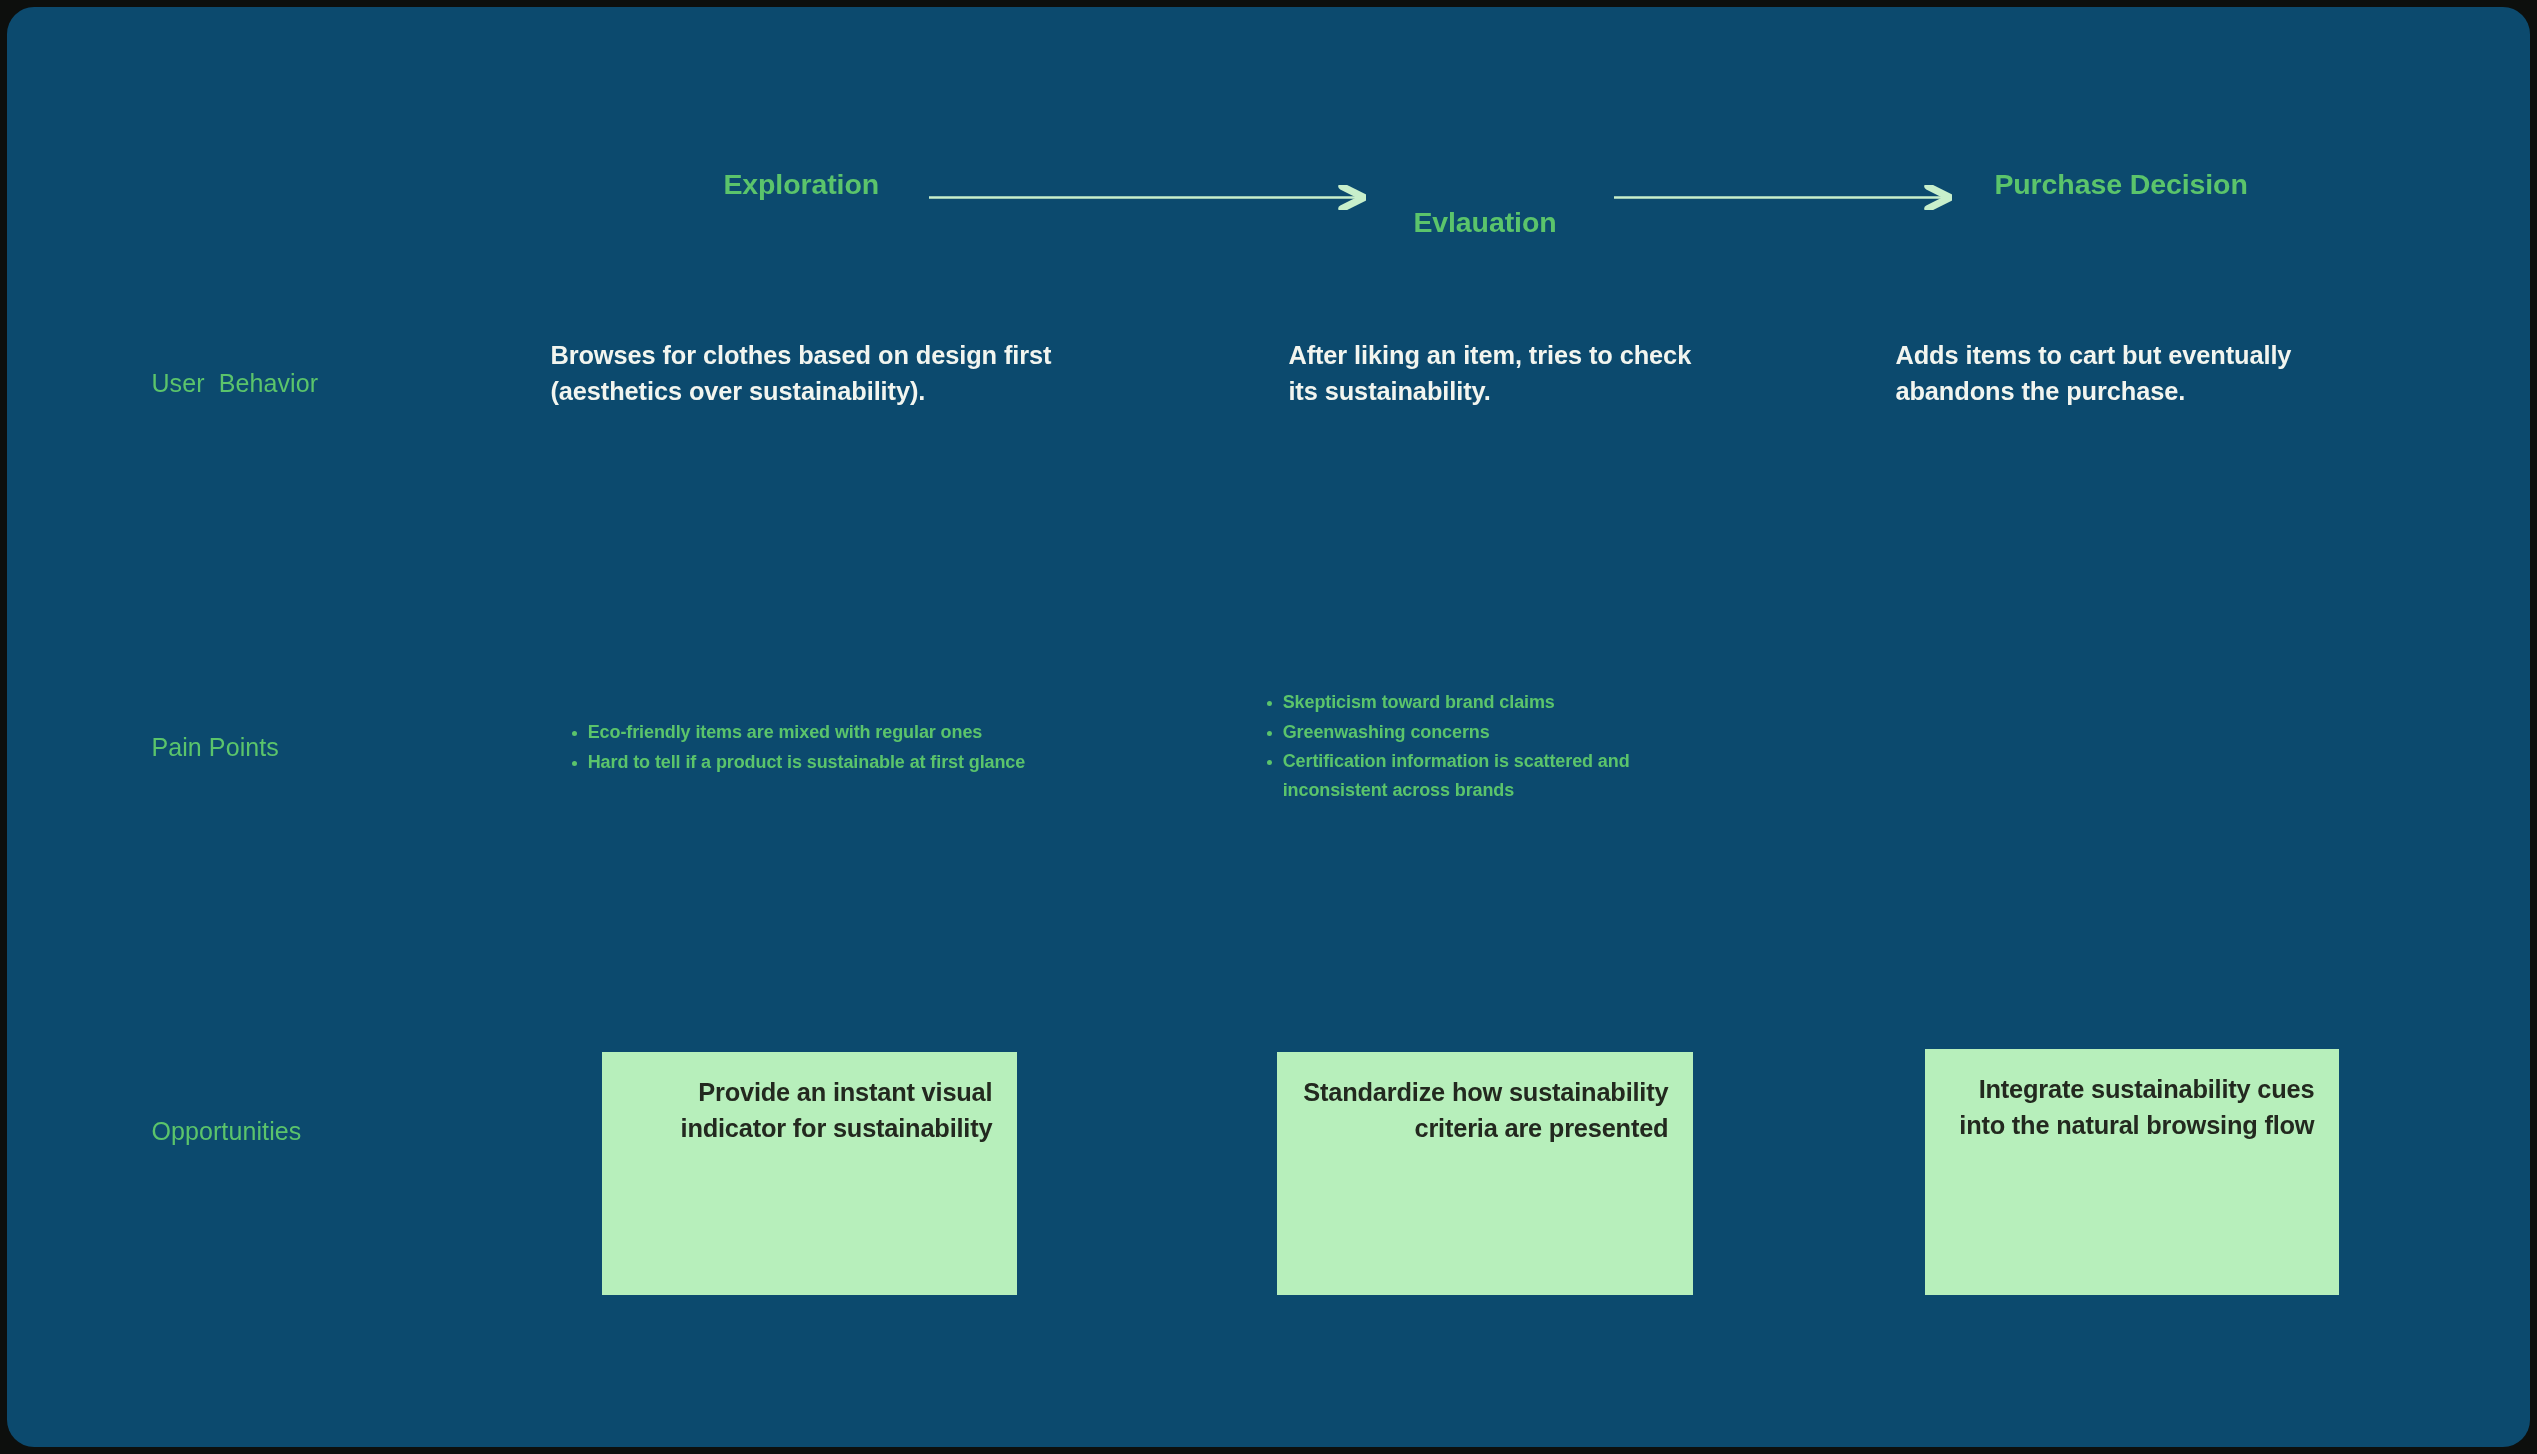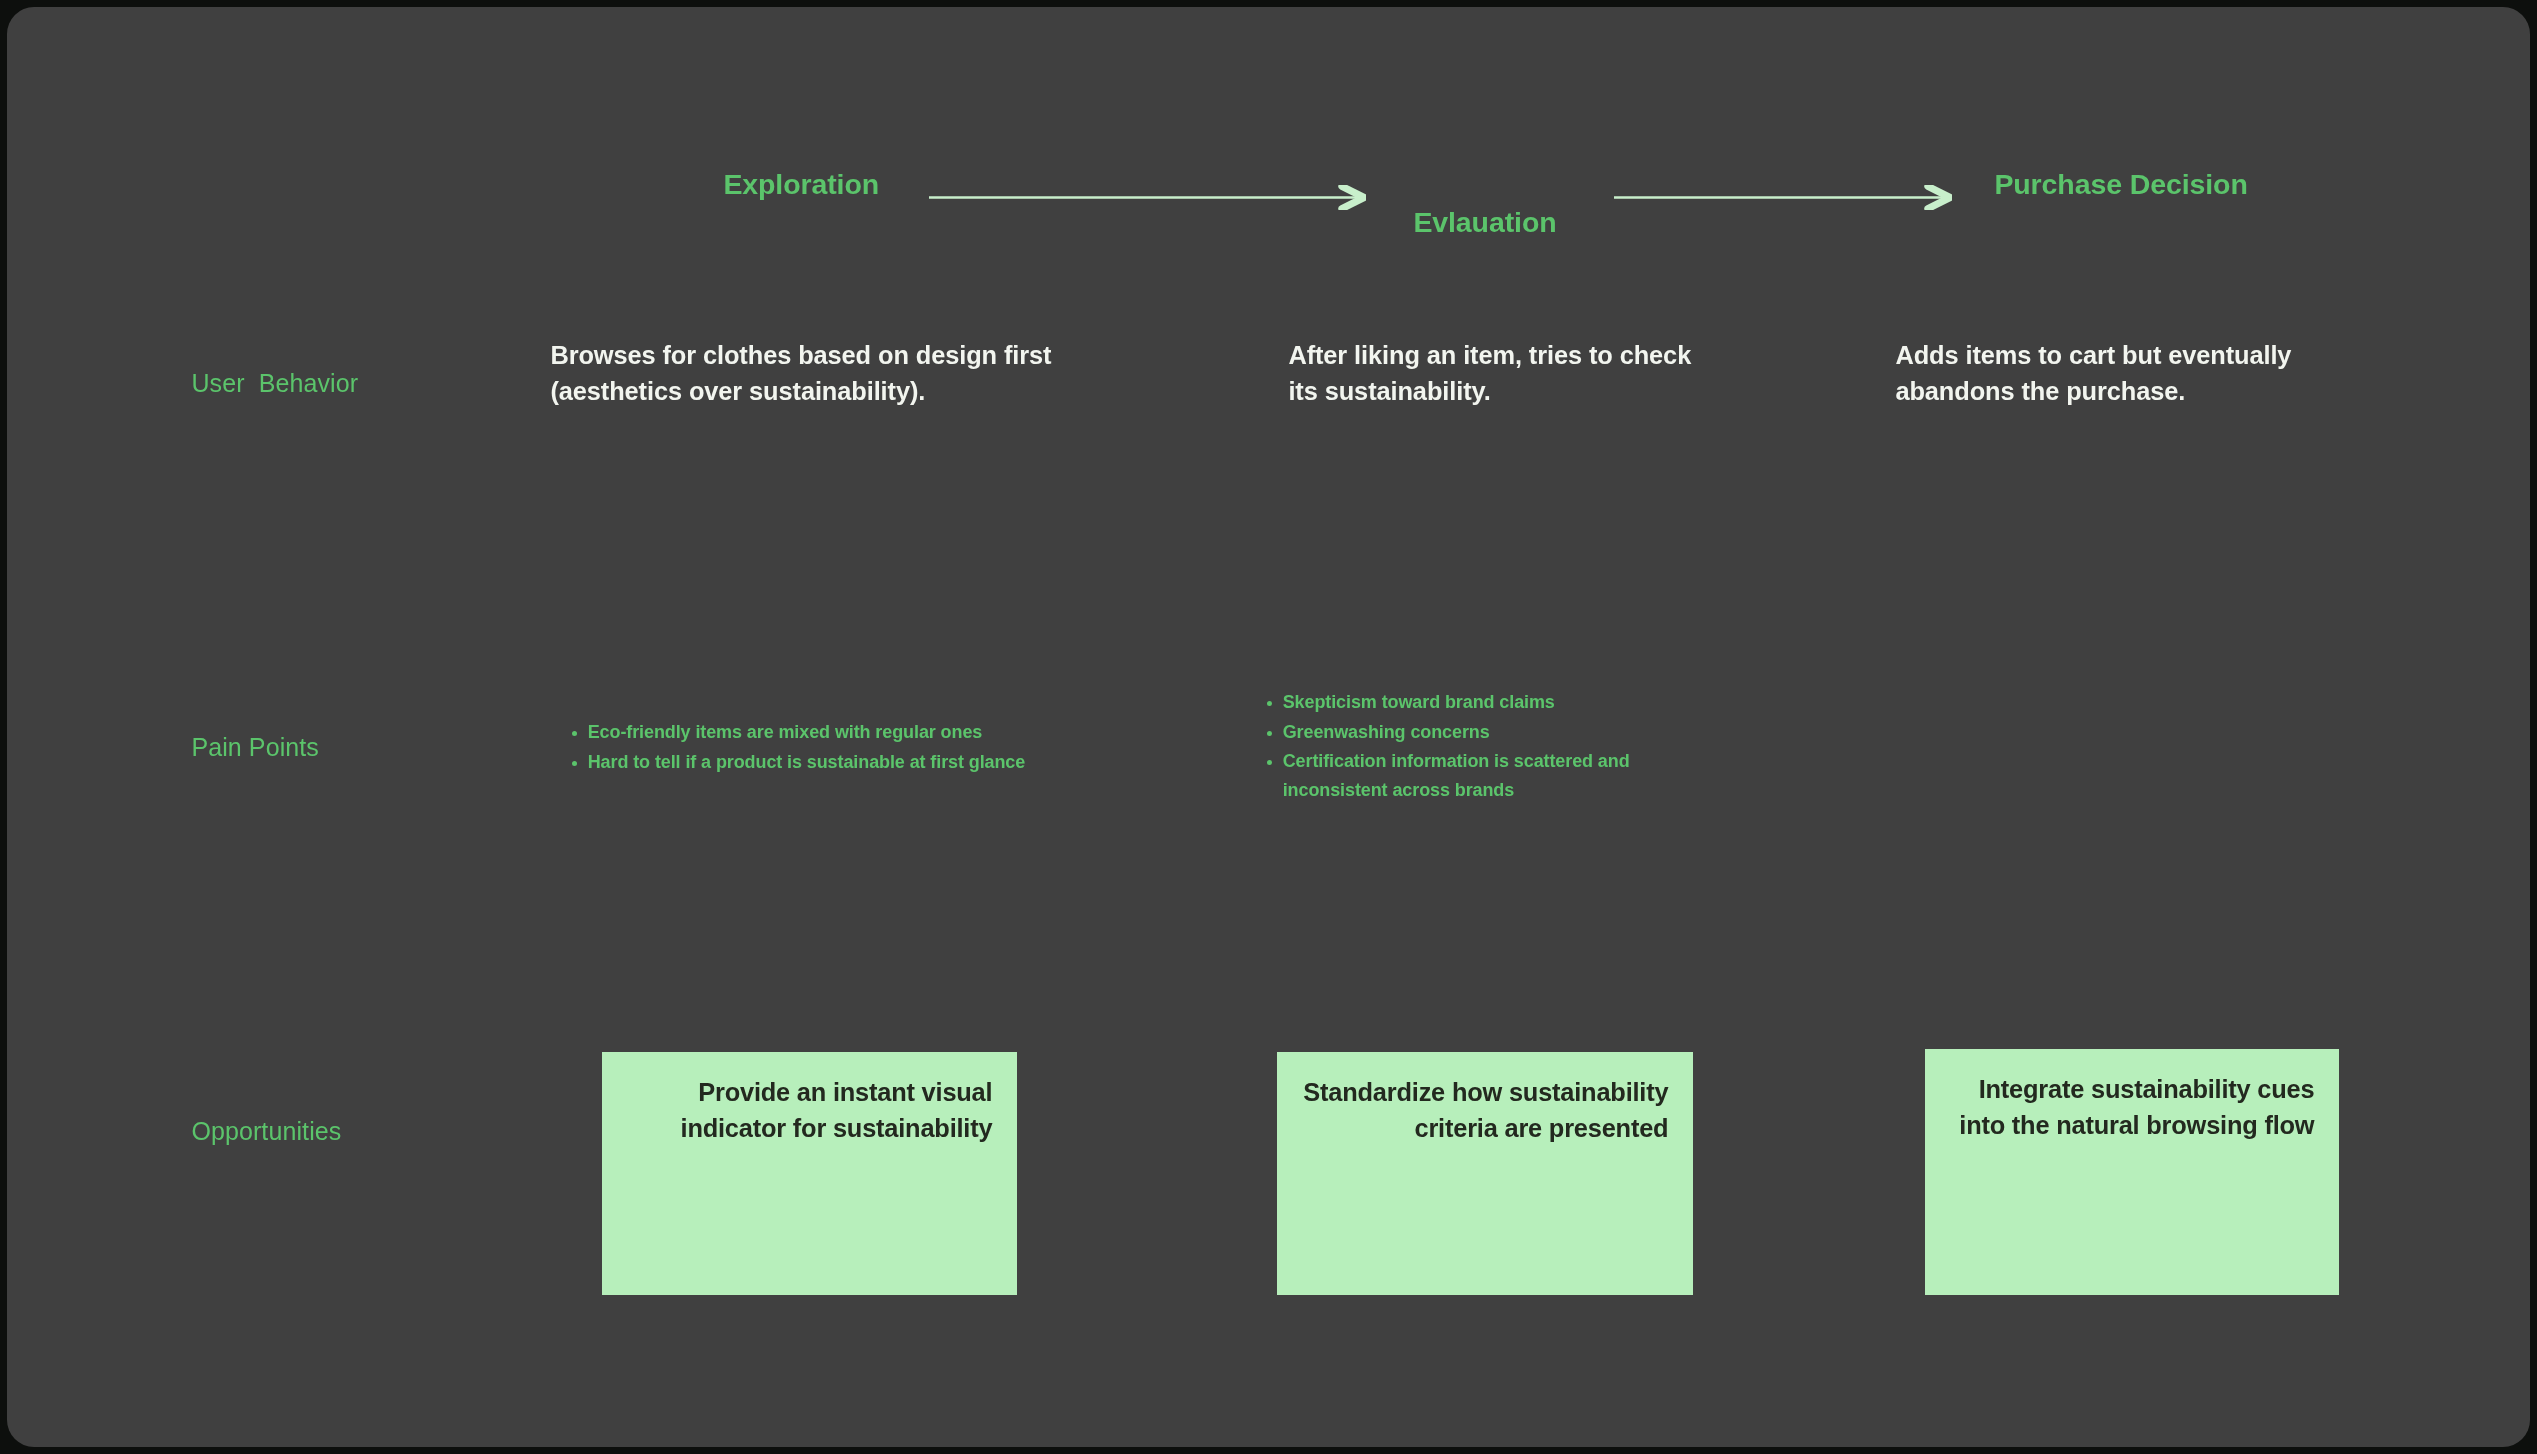--- a/index.html
+++ b/index.html
@@ -13,21 +13,21 @@
     font-family: "Liberation Sans", sans-serif;
     overflow: hidden;
   }
 
   #canvas {
     position: absolute;
     left: 7.4px;
     top: 7.4px;
     width: 2523px;
     height: 1440px;
-    background: #404040;
+    background: #0c4a6e;
     border-radius: 27px;
   }
 
   
   .stage-row {
     position: absolute;
     left: 0;
     top: 160px;
     width: 100%;
     height: 56px;
@@ -58,21 +58,20 @@
   
   .row-label {
     position: absolute;
     left: 144px;
     font-size: 25px;
     font-weight: 400;
     color: #5bc46b;
     letter-spacing: 0.1px;
     white-space: pre;
     line-height: 30px;
-    margin-left: 40px;
   }
   .row-label-behavior   { top: 361px; }
   .row-label-pain       { top: 725px; }
   .row-label-opps       { top: 1109px; }
 
   
   .behavior {
     position: absolute;
     font-size: 25.4px;
     font-weight: 700;

